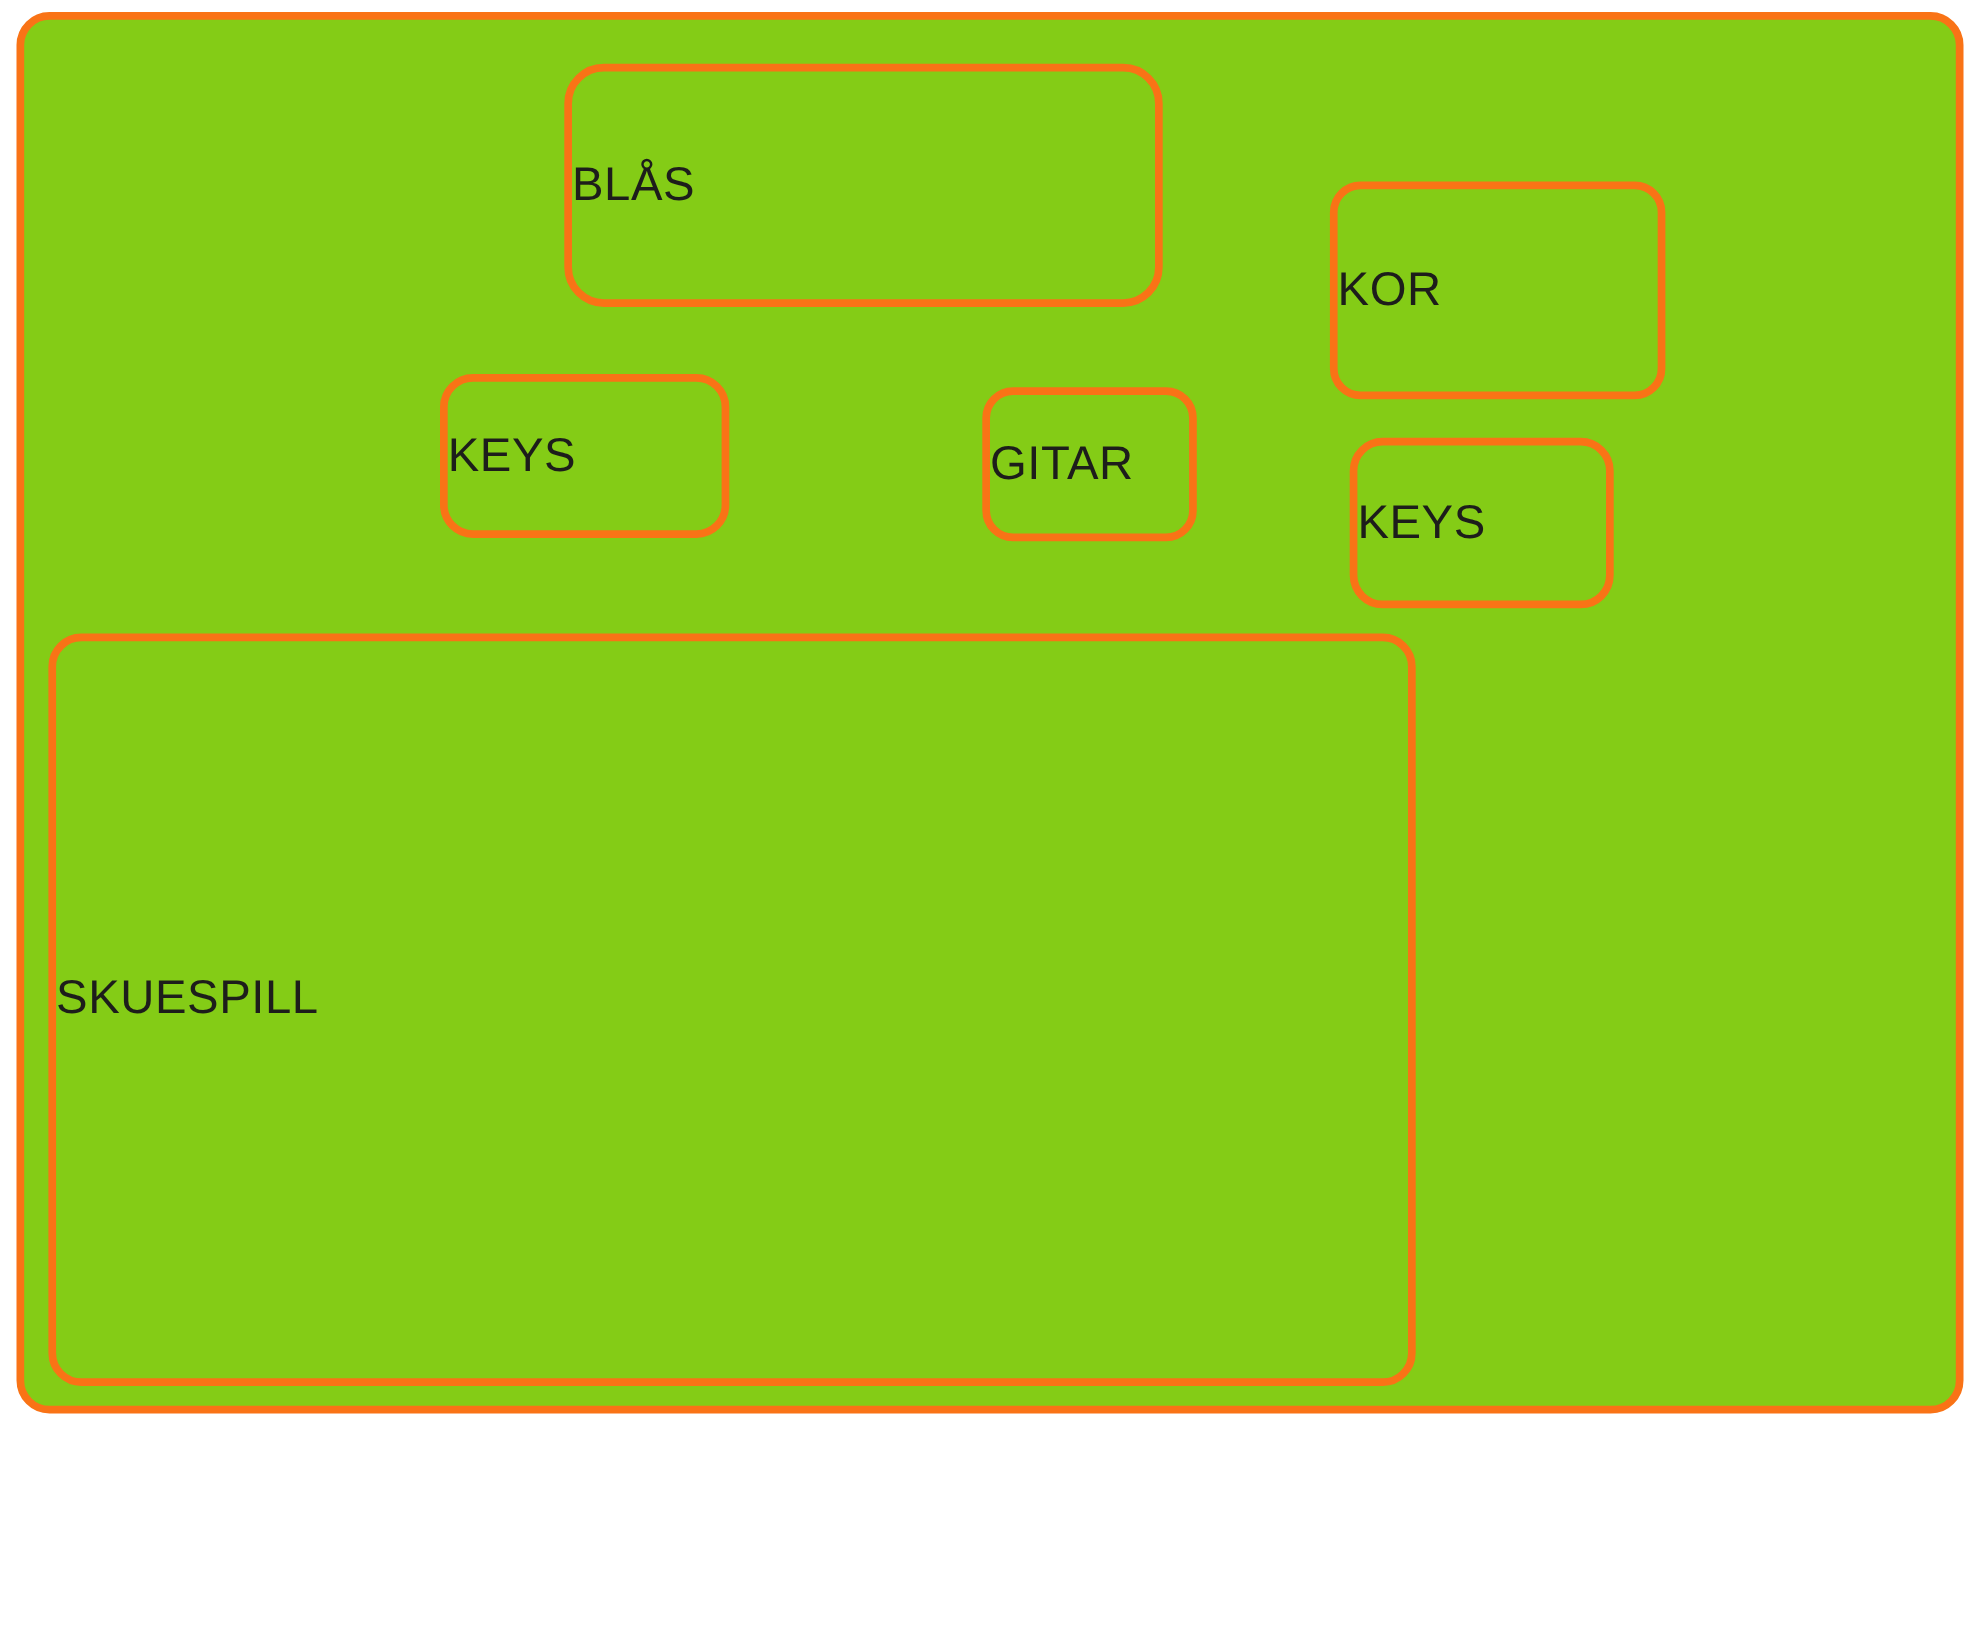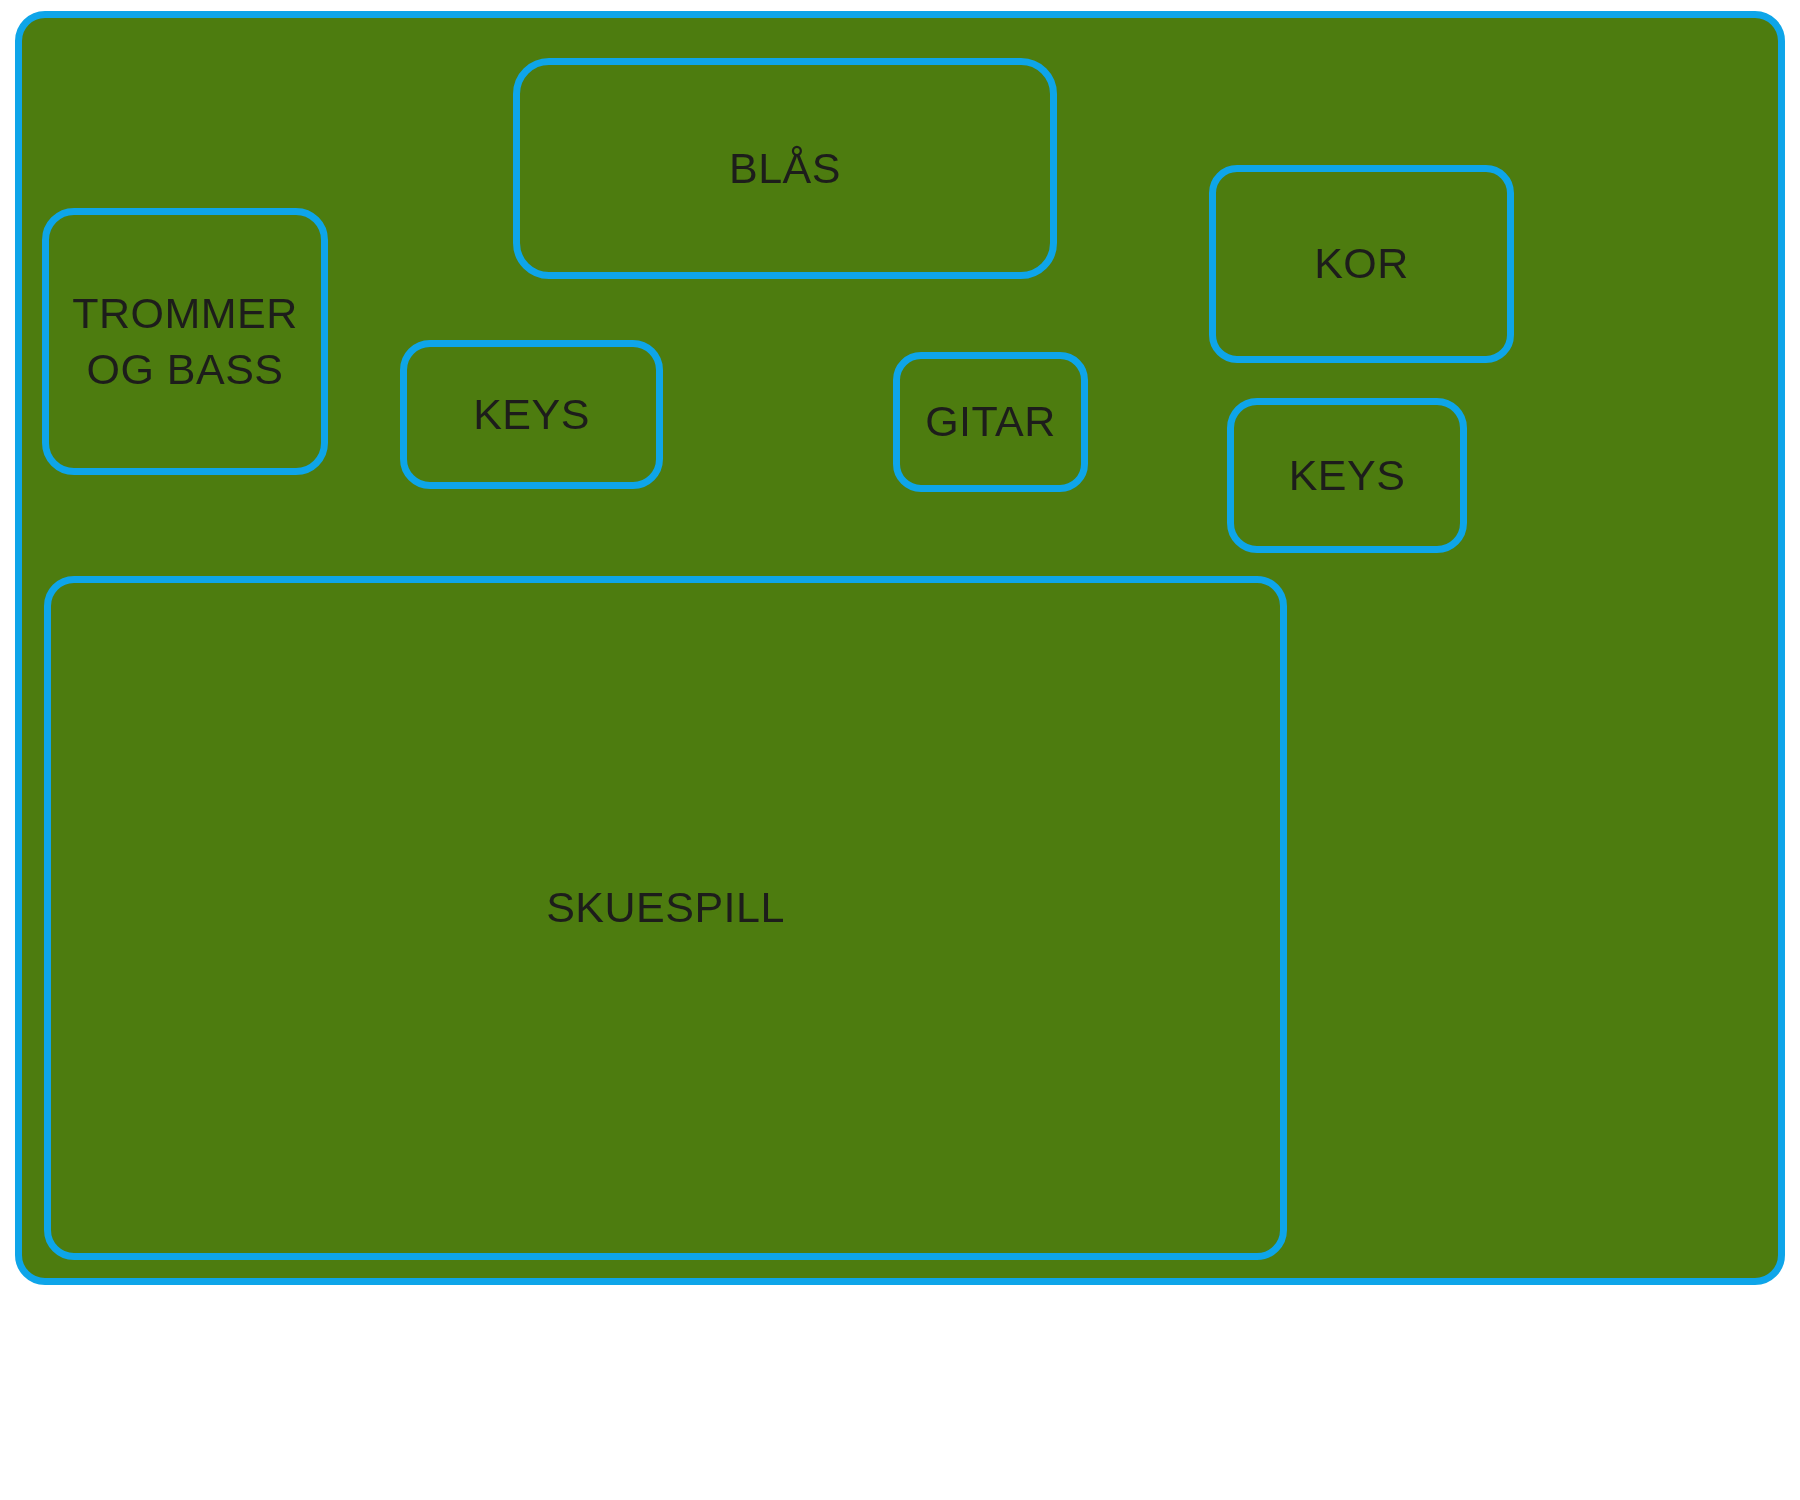--- a/index.html
+++ b/index.html
@@ -14,25 +14,24 @@
   #stage-plot {
     position: relative;
     width: 1800px;
     height: 1500px;
     background: #ffffff;
     overflow: hidden;
   }
   .box {
     position: absolute;
     box-sizing: border-box;
-    background: #4d7c0f;
-    border: 7px solid #0ea5e9;
+    background: #84cc16;
+    border: 7px solid #f97316;
     display: flex;
     align-items: center;
-    justify-content: center;
     text-align: center;
   }
   .box > .label {
     color: #1d1d1b;
     font-weight: 400;
     letter-spacing: 0.5px;
     line-height: 1.28;
     white-space: pre-line;
     user-select: none;
   }
@@ -121,24 +120,20 @@
     top: -10px;
   }
 </style>
 </head>
 <body>
 
 <div id="stage-plot">
 
   <div class="box" id="stage-outer"></div>
 
-  <div class="box" id="zone-trommer-og-bass">
-    <span class="label">TROMMER
-OG BASS</span>
-  </div>
 
   <div class="box" id="zone-blas">
     <span class="label">BLÅS</span>
   </div>
 
   <div class="box" id="zone-keys-left">
     <span class="label">KEYS</span>
   </div>
 
   <div class="box" id="zone-gitar">

